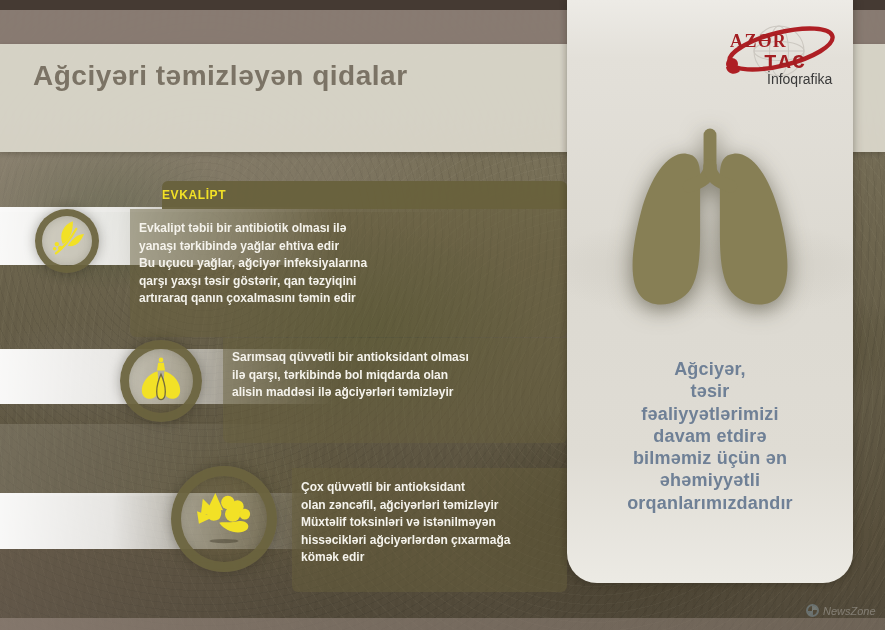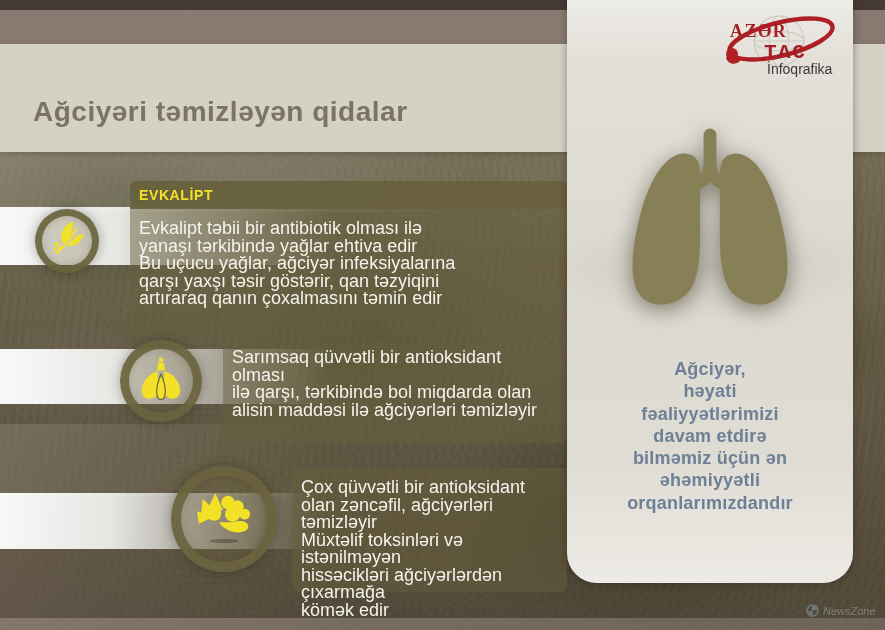--- a/index.html
+++ b/index.html
@@ -40,41 +40,42 @@
   .band{position:absolute;left:0;width:885px;z-index:2;}
   .band-top{top:0;height:10px;background:#453a33;}
   .band-mauve{top:10px;height:34px;background:rgba(136,122,113,.93);}
   .band-title{top:44px;height:108px;background:rgba(217,213,201,.96);
     box-shadow:0 2px 5px rgba(40,35,25,.25);}
   .band-bottom{top:618px;height:12px;
     background:linear-gradient(90deg,rgba(146,132,122,.70),rgba(146,132,122,.45));}
 
   .page-title{
     position:absolute;left:33px;top:60px;z-index:3;
-    font-size:28px;font-weight:bold;letter-spacing:.5px;color:#7b7365;margin-top:36px;
+    font-size:28px;font-weight:bold;letter-spacing:.5px;color:#7b7365;
   }
 
   
   .wstrip{position:absolute;left:0;z-index:2;
     background:linear-gradient(90deg,rgba(255,255,255,.96) 0%,rgba(255,255,255,.85) 35%,rgba(255,255,255,0) 100%);}
   .wstrip1{top:207px;width:335px;height:58px;}
   .wstrip2{top:349px;width:335px;height:55px;}
   .wstrip3{top:493px;width:320px;height:56px;}
 
   
   .section{position:absolute;z-index:3;}
   .sec-header{
     background:rgba(104,97,60,.95);border-radius:6px 6px 0 0;
-    display:flex;align-items:center;padding-left:9px;
-    font-weight:bold;font-size:14px;letter-spacing:.6px;color:#f2e126;
+    display:flex;align-items:center;
+    font-weight:bold;font-size:12px;letter-spacing:.6px;color:#f2e126;margin-left:32px;
   }
   .sec-body{
     background:rgba(104,97,60,.48);border-radius:0 0 6px 6px;
-    padding:11px 8px 0 9px;color:#f5f3ec;font-size:18px;line-height:17.5px;
+    padding:11px 8px 0 9px;color:#f5f3ec;font-size:12px;line-height:17.5px;
     white-space:pre-line;
+    font-weight:bold;
   }
   .sec1{left:130px;top:181px;width:437px;}
   .sec1 .sec-header{height:28px;}
   .sec1 .sec-body{height:117px;}
   .sec2{left:223px;top:338px;width:344px;}
   .sec2 .sec-header{height:28px;}
   .sec2 .sec-body{height:94px;}
   .sec3{left:292px;top:468px;width:275px;}
   .sec3 .sec-header{height:29px;}
   .sec3 .sec-body{height:113px;}
@@ -93,21 +94,21 @@
 
   
   .info-panel{
     position:absolute;left:567px;top:0;width:286px;height:583px;z-index:5;
     border-radius:0 0 30px 30px;
     background:
       radial-gradient(220px 70px at 50% 46%, rgba(140,135,120,.18), transparent 75%),
       linear-gradient(180deg,#edebe6 0%,#e3e0d9 10%,#dcd9d1 45%,#dfdcd4 78%,#eceae4 100%);
     box-shadow:2px 0 8px rgba(40,35,25,.25), -2px 0 6px rgba(40,35,25,.18);
   }
-  .logo{position:absolute;right:6px;top:8px;width:132px;height:76px;z-index:6;}
+  .logo{position:absolute;right:6px;top:18px;width:132px;height:76px;z-index:6;}
   .logo svg{position:absolute;left:0;top:0;}
   .logo-azer{position:absolute;left:15px;top:13px;
     font-family:"Liberation Serif",serif;font-weight:bold;font-size:18px;
     letter-spacing:1.5px;color:#a31e22;}
   .logo-tac{position:absolute;left:49px;top:33px;
     font-family:Liberation Mono, monospace;font-weight:bold;font-size:21px;
     letter-spacing:1.5px;color:#a31e22;}
   .logo-sub{position:absolute;left:52px;top:53px;font-size:14px;color:#3a3a3a;}
   .lungs-wrap{position:absolute;left:44px;top:128px;z-index:6;}
   .lungs-wrap svg{filter:drop-shadow(0 5px 11px rgba(48,43,24,.55));}
@@ -242,21 +243,21 @@
         </g>
         <g stroke="#877f55" stroke-width="13" stroke-linecap="round" fill="none">
           <path d="M100,7 L100,40"></path>
           <path d="M100,38 C100,50 92,54 79,59"></path>
           <path d="M100,38 C100,50 108,54 121,59"></path>
         </g>
       </svg>
     </div>
 
     <div class="panel-text">Ağciyər,
-həyati
+təsir
 fəaliyyətlərimizi
 davam etdirə
 bilməmiz üçün ən
 əhəmiyyətli
 orqanlarımızdandır</div>
   </div>
 
   <div class="watermark">
     <span class="wm-icon"></span>
     <span class="wm-text">NewsZone</span>

